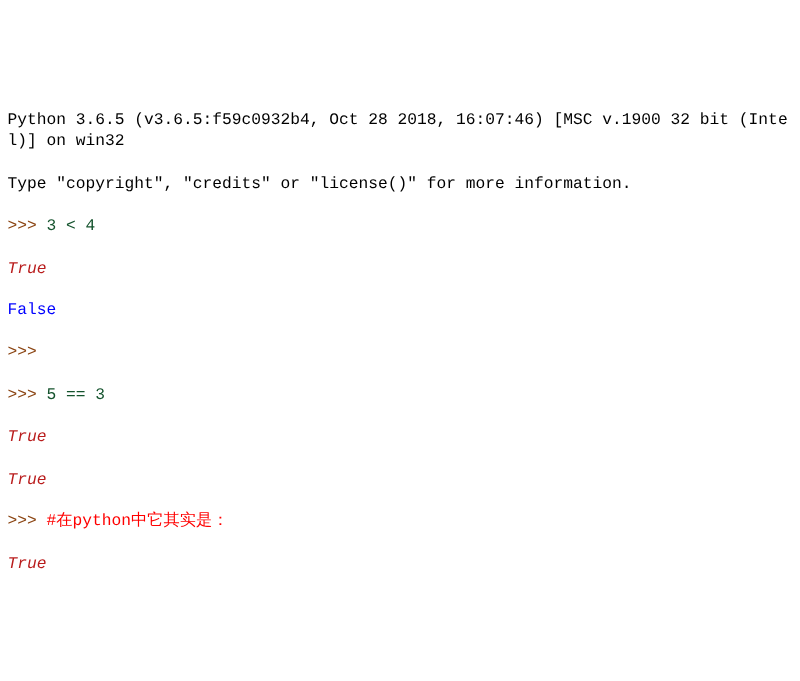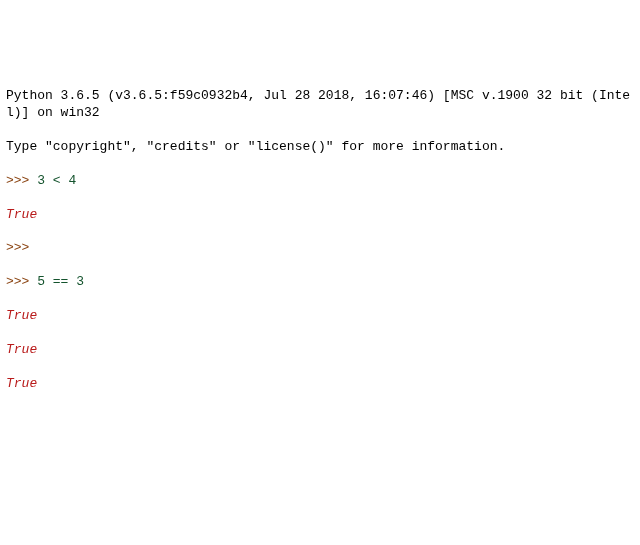--- a/index.html
+++ b/index.html
@@ -43,26 +43,28 @@
     .header {
       color: #000000;
     }
   </style>
 </head>
 <body>
 
 
 
 <div>
-<span class="line header">Python 3.6.5 (v3.6.5:f59c0932b4, Jul 28 2018, 16:07:46) [MSC v.1900 32 bit (Intel)] on win32</span>
+<span class="line header">Python 3.6.5 (v3.6.5:f59c0932b4, Oct 28 2018, 16:07:46) [MSC v.1900 32 bit (Intel)] on win32</span>
 <span class="line header">Type "copyright", "credits" or "license()" for more information.</span>
 <span class="line"><span class="prompt">&gt;&gt;&gt; </span><span class="code">3 &lt; 4</span></span>
 <span class="line result-true">True</span>
+<span class="line result-false">False</span>
 <span class="line"><span class="prompt">&gt;&gt;&gt; </span><span class="code"></span></span>
 <span class="line"><span class="prompt">&gt;&gt;&gt; </span><span class="code">5 == 3</span></span>
 <span class="line result-true">True</span>
 <span class="line result-true">True</span>
+<span class="line"><span class="prompt">&gt;&gt;&gt; </span><span class="comment">#在python中它其实是：</span></span>
 <span class="line result-true">True</span>
 
 </div>
 
 
 
 
 </body></html>

